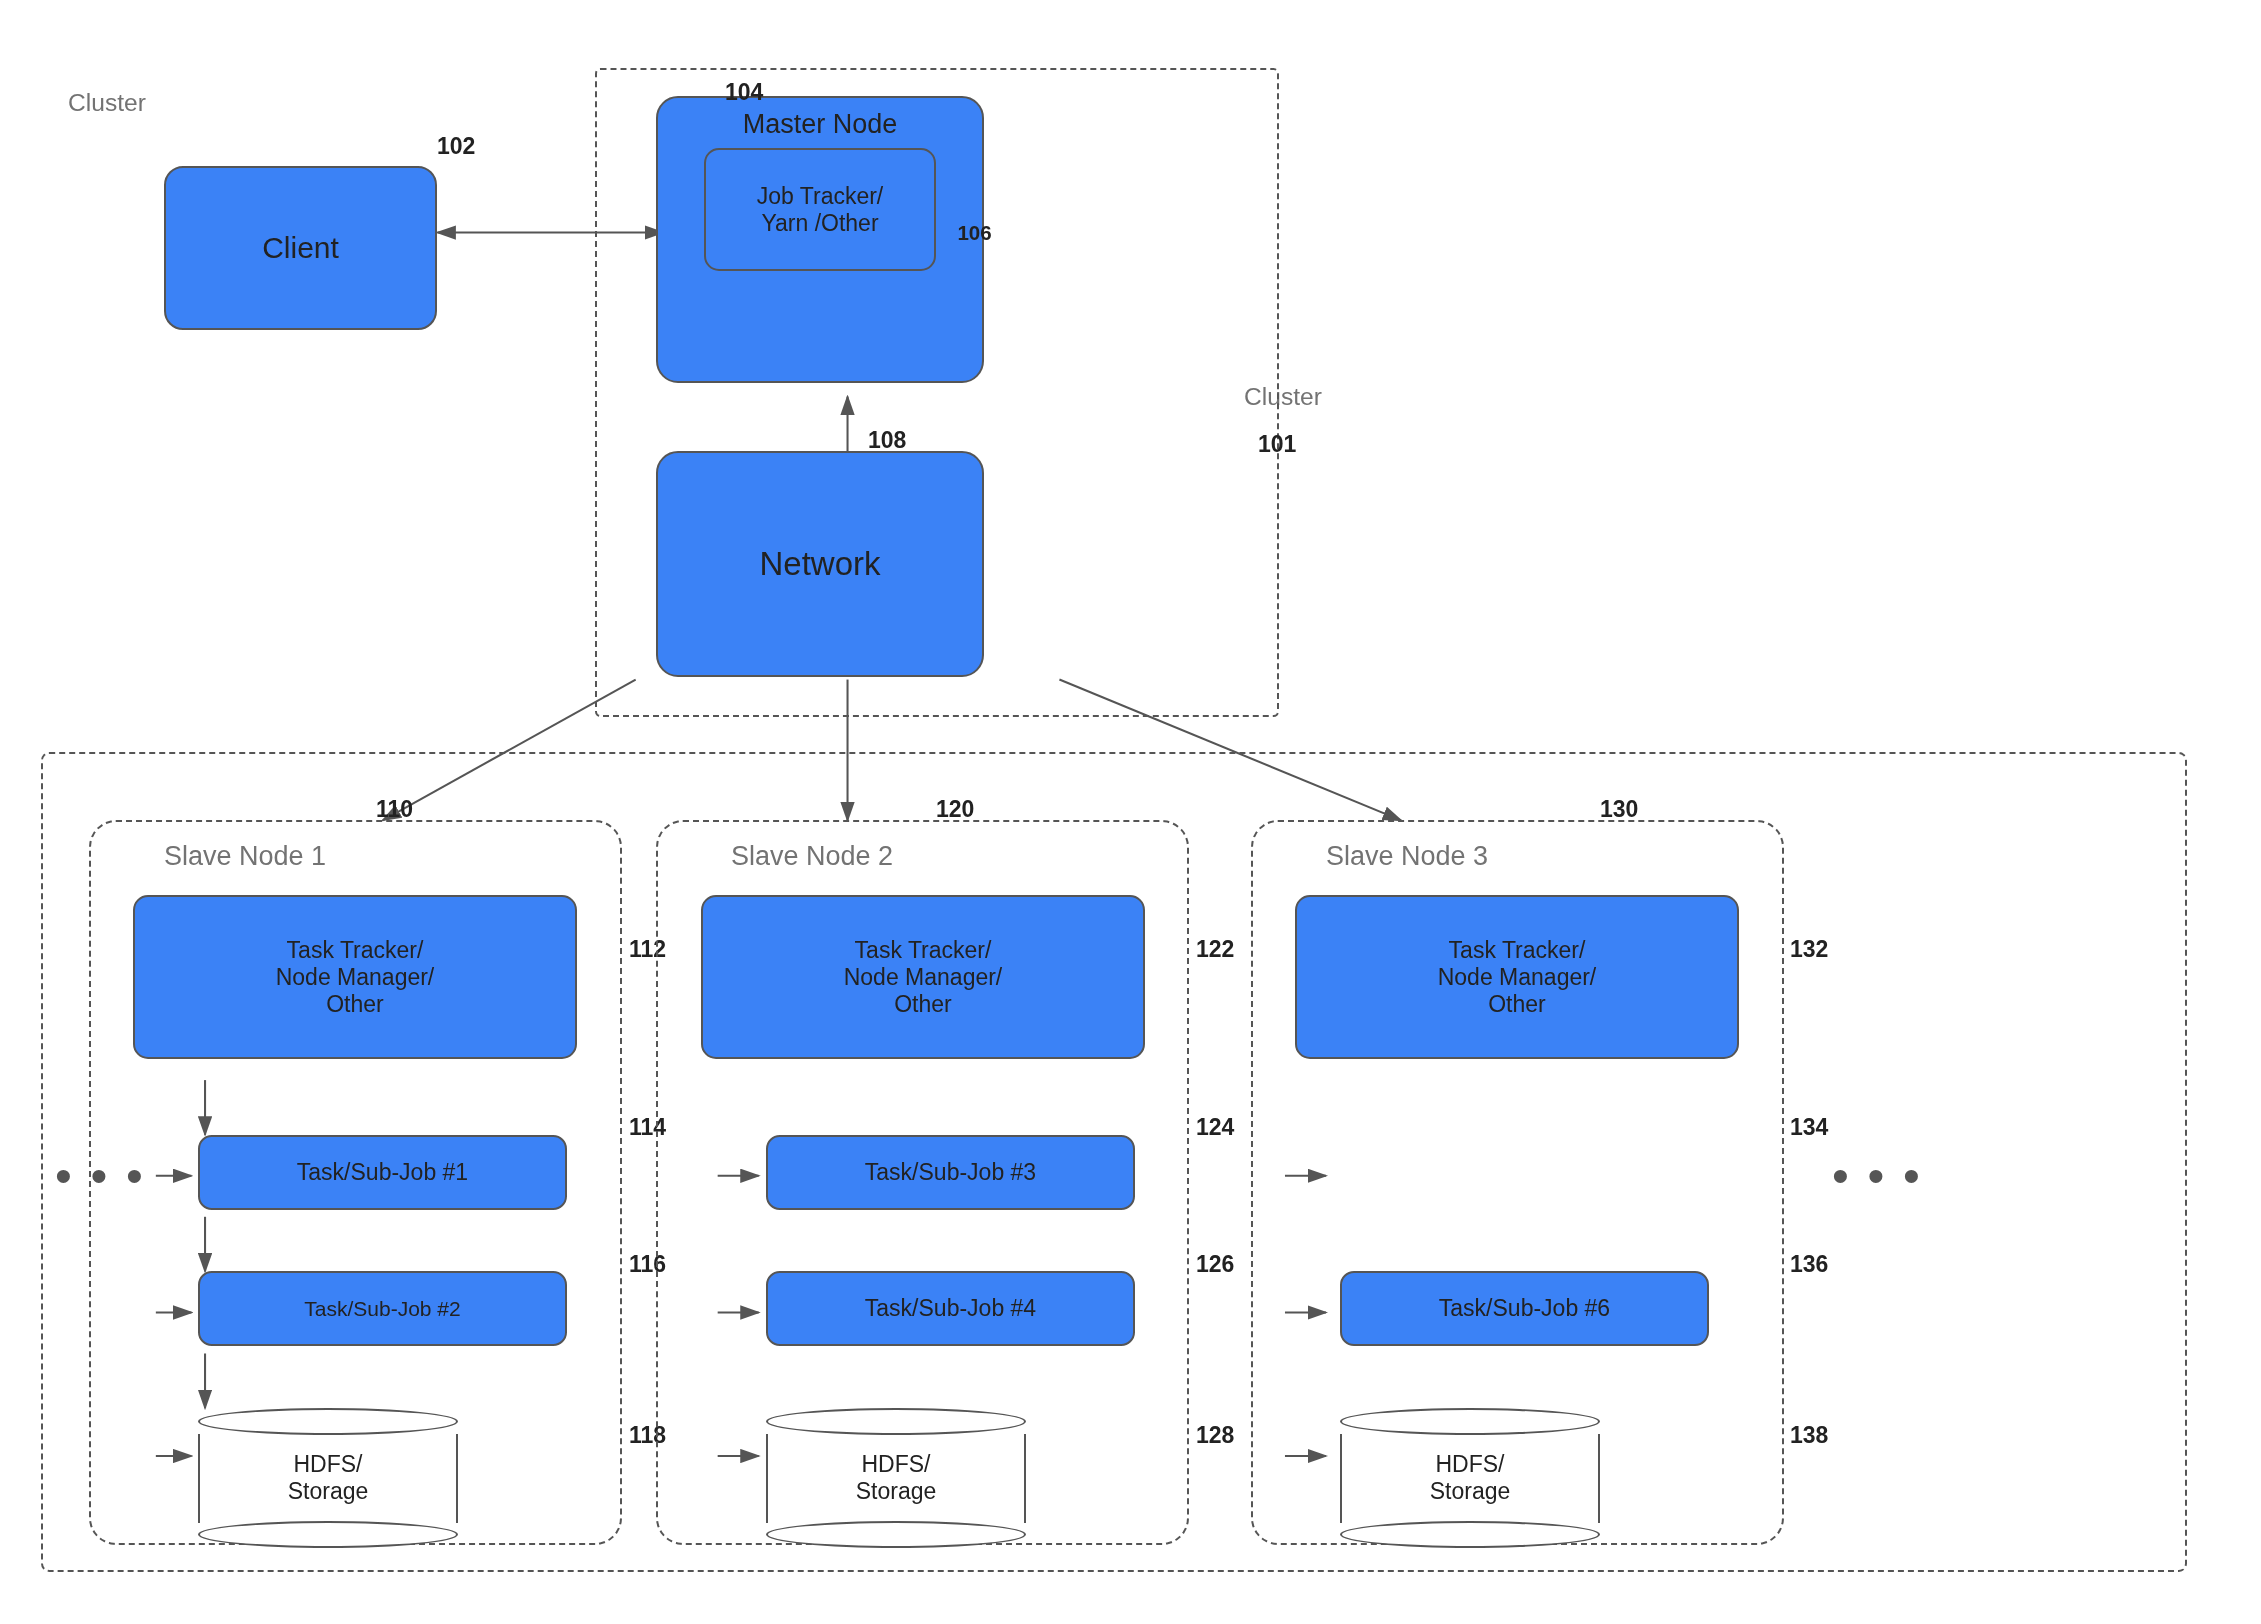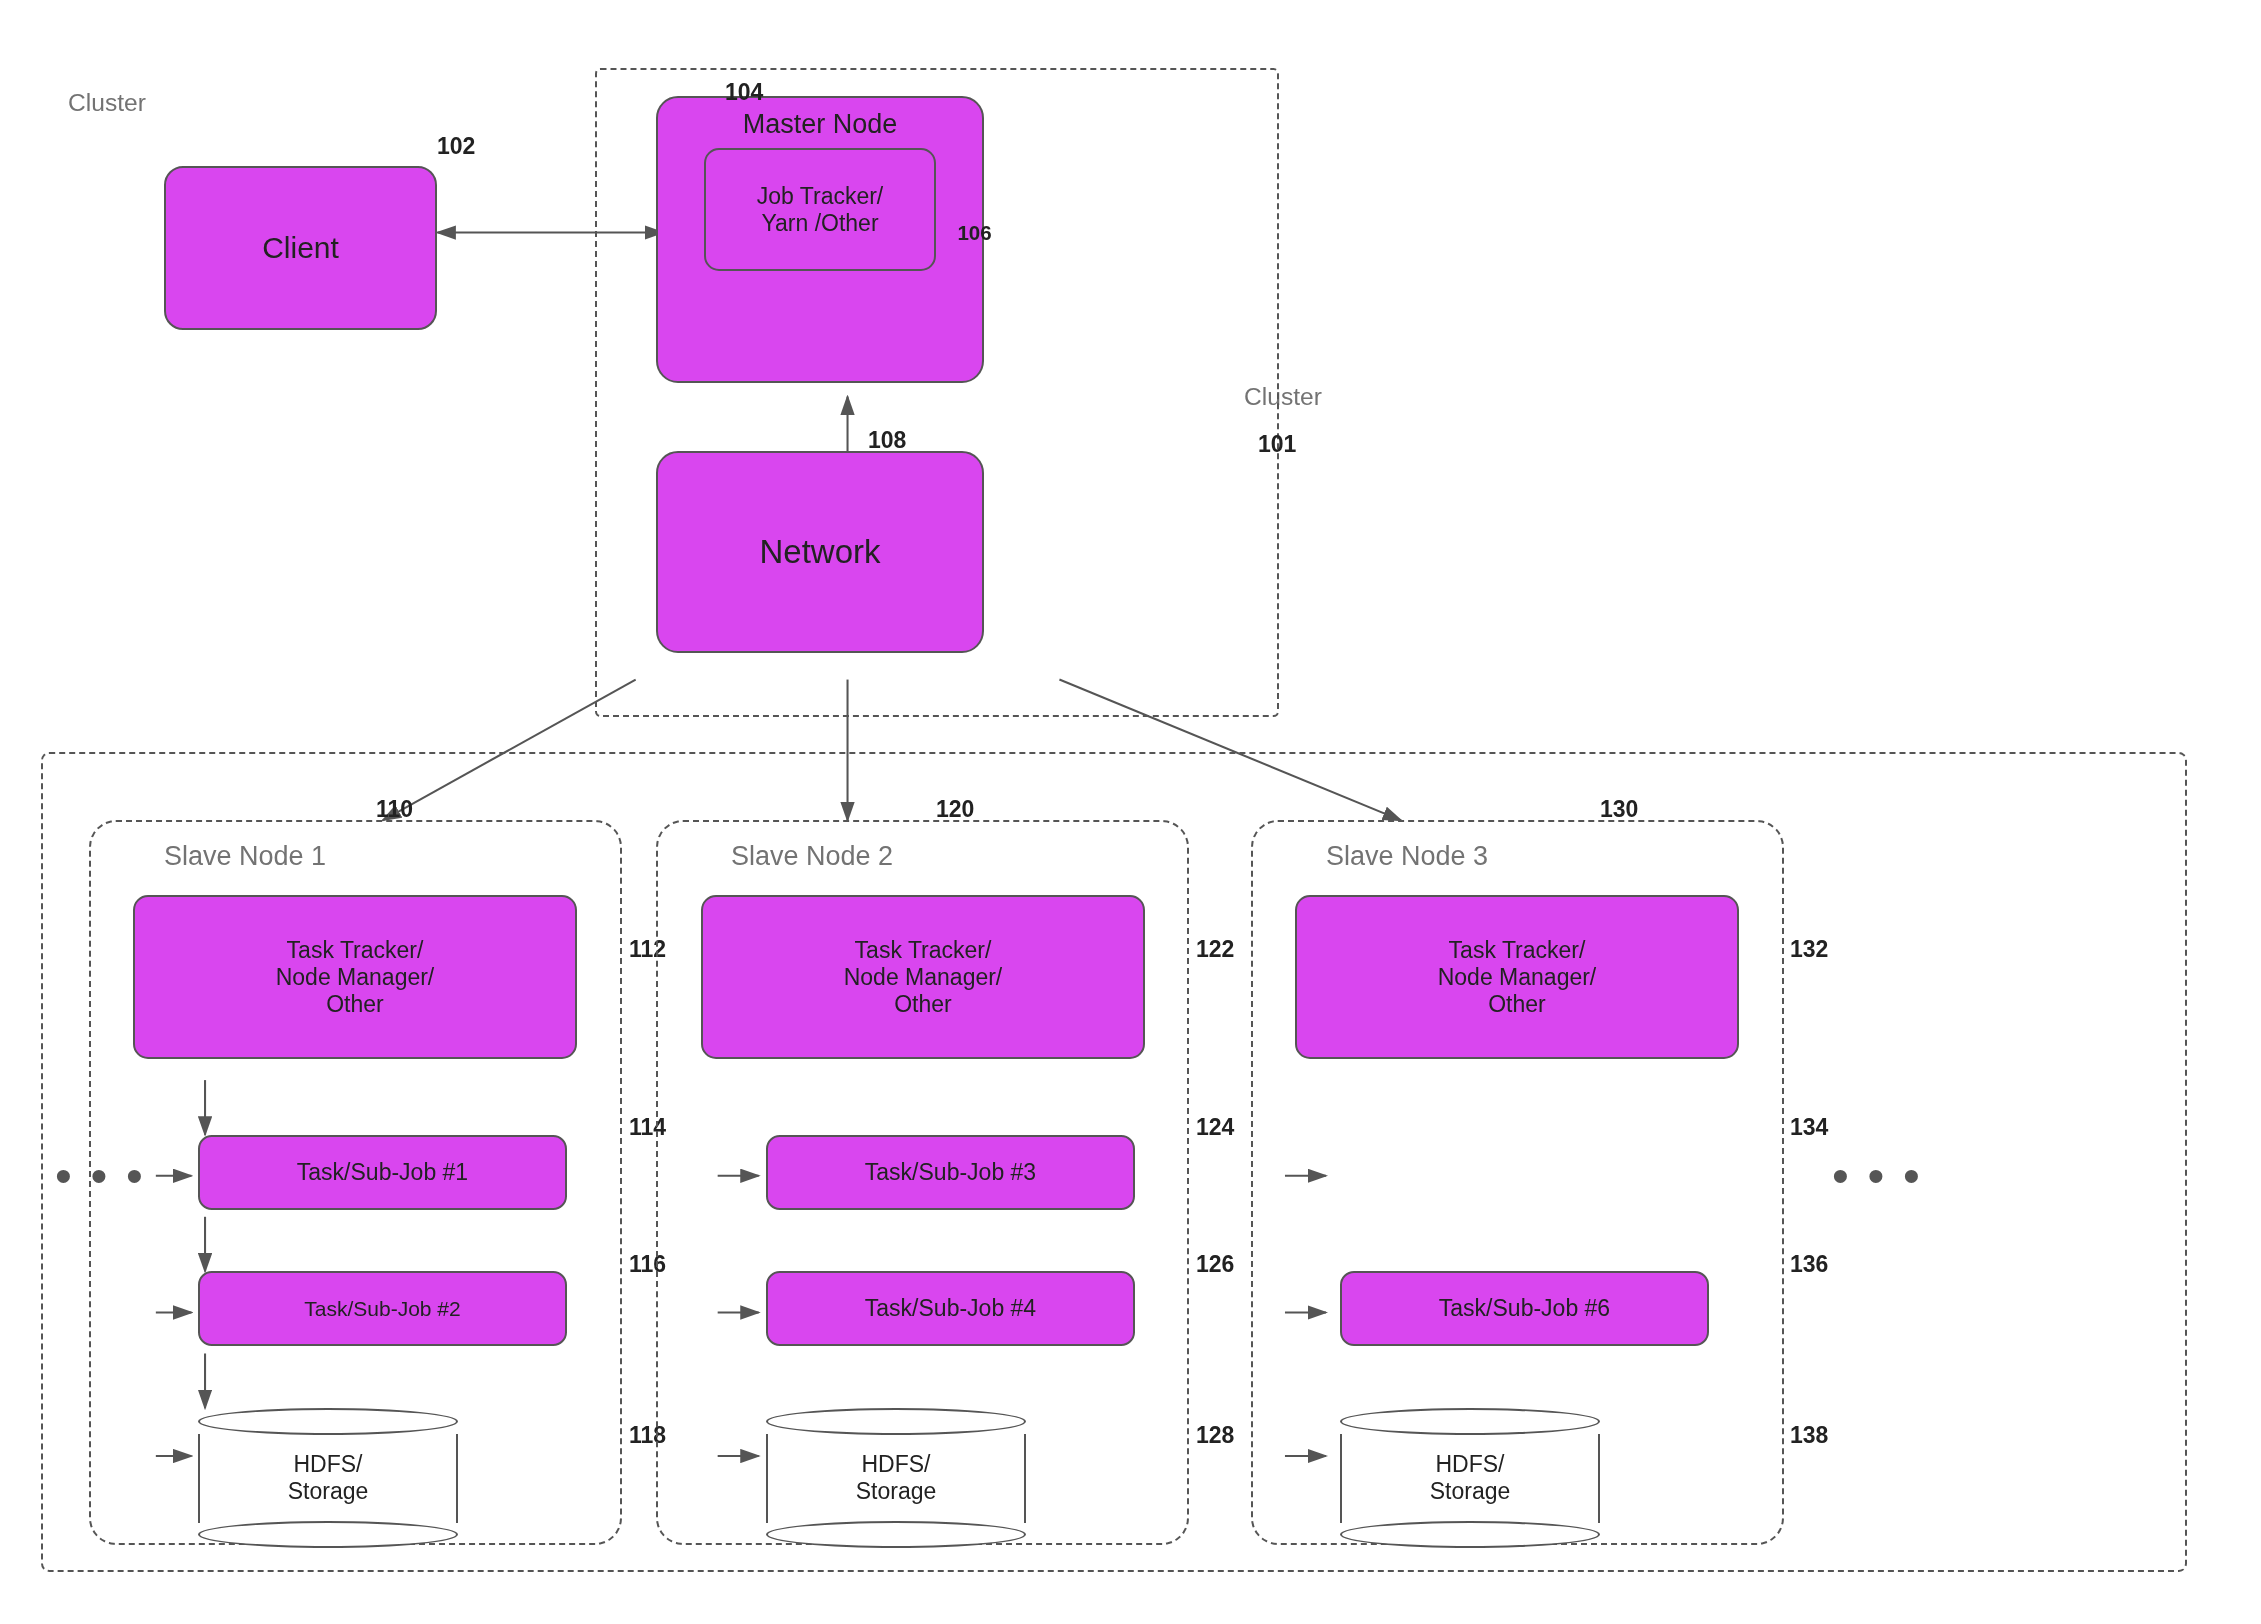--- a/index.html
+++ b/index.html
@@ -25,21 +25,21 @@
     .ref-num {
       position: absolute;
       font-size: 23px;
       font-weight: bold;
       color: #222;
     }
     .box {
       position: absolute;
       border: 2.1px solid #555;
       border-radius: 19px;
-      background: #d946ef;
+      background: #3b82f6;
       display: flex;
       align-items: center;
       justify-content: center;
       text-align: center;
       font-size: 26px;
       color: #222;
     }
     .box-dashed {
       position: absolute;
       border: 2.1px dashed #555;
@@ -137,21 +137,21 @@
     <div class="box" style="position:relative; width: 232px; height: 123px; font-size: 23px; border-radius: 15px;">
       <span style="white-space:pre-line;">Job Tracker/
 Yarn /Other</span>
     </div>
     <div class="ref-num" style="position:absolute; right: -9.6px; top: 123px; font-size: 20.5px;">106</div>
   </div>
   <div class="ref-num" style="left: 725px; top: 79px;">104</div>
 
   <div class="ref-num" style="left: 868px; top: 427px;">108</div>
 
-  <div class="box" style="left: 656px; top: 451px; width: 328px; height: 202px; font-size: 33px; border-radius: 22px;">
+  <div class="box" style="left: 656px; top: 451px; width: 328px; height: 226px; font-size: 33px; border-radius: 22px;">
     <span>Network</span>
   </div>
 
   <div class="box-dashed-rect" style="left: 41px; top: 752px; width: 2146px; height: 820px; border-radius: 8.2px;"></div>
 
   <div class="ref-num" style="left: 376px; top: 796px;">110</div>
 
   <div class="box-dashed" style="left: 89px; top: 820px; width: 533px; height: 725px; border-radius: 27px;">
   </div>
 

